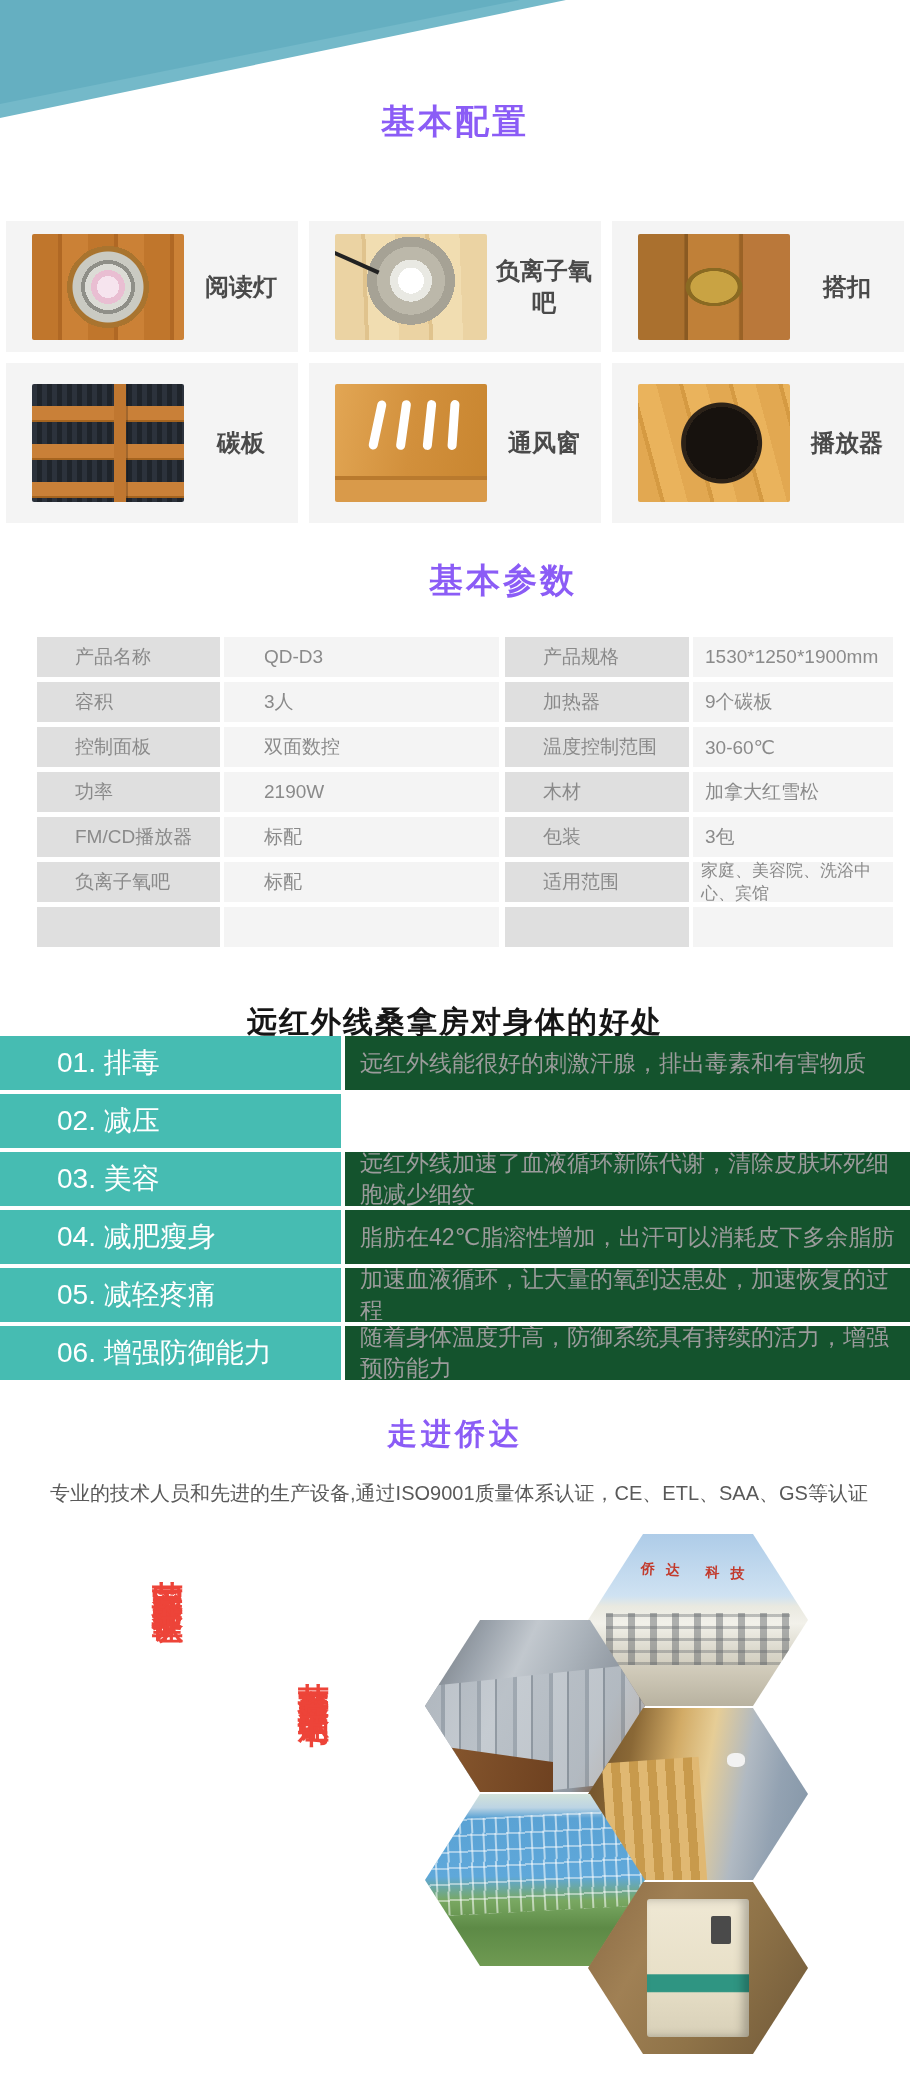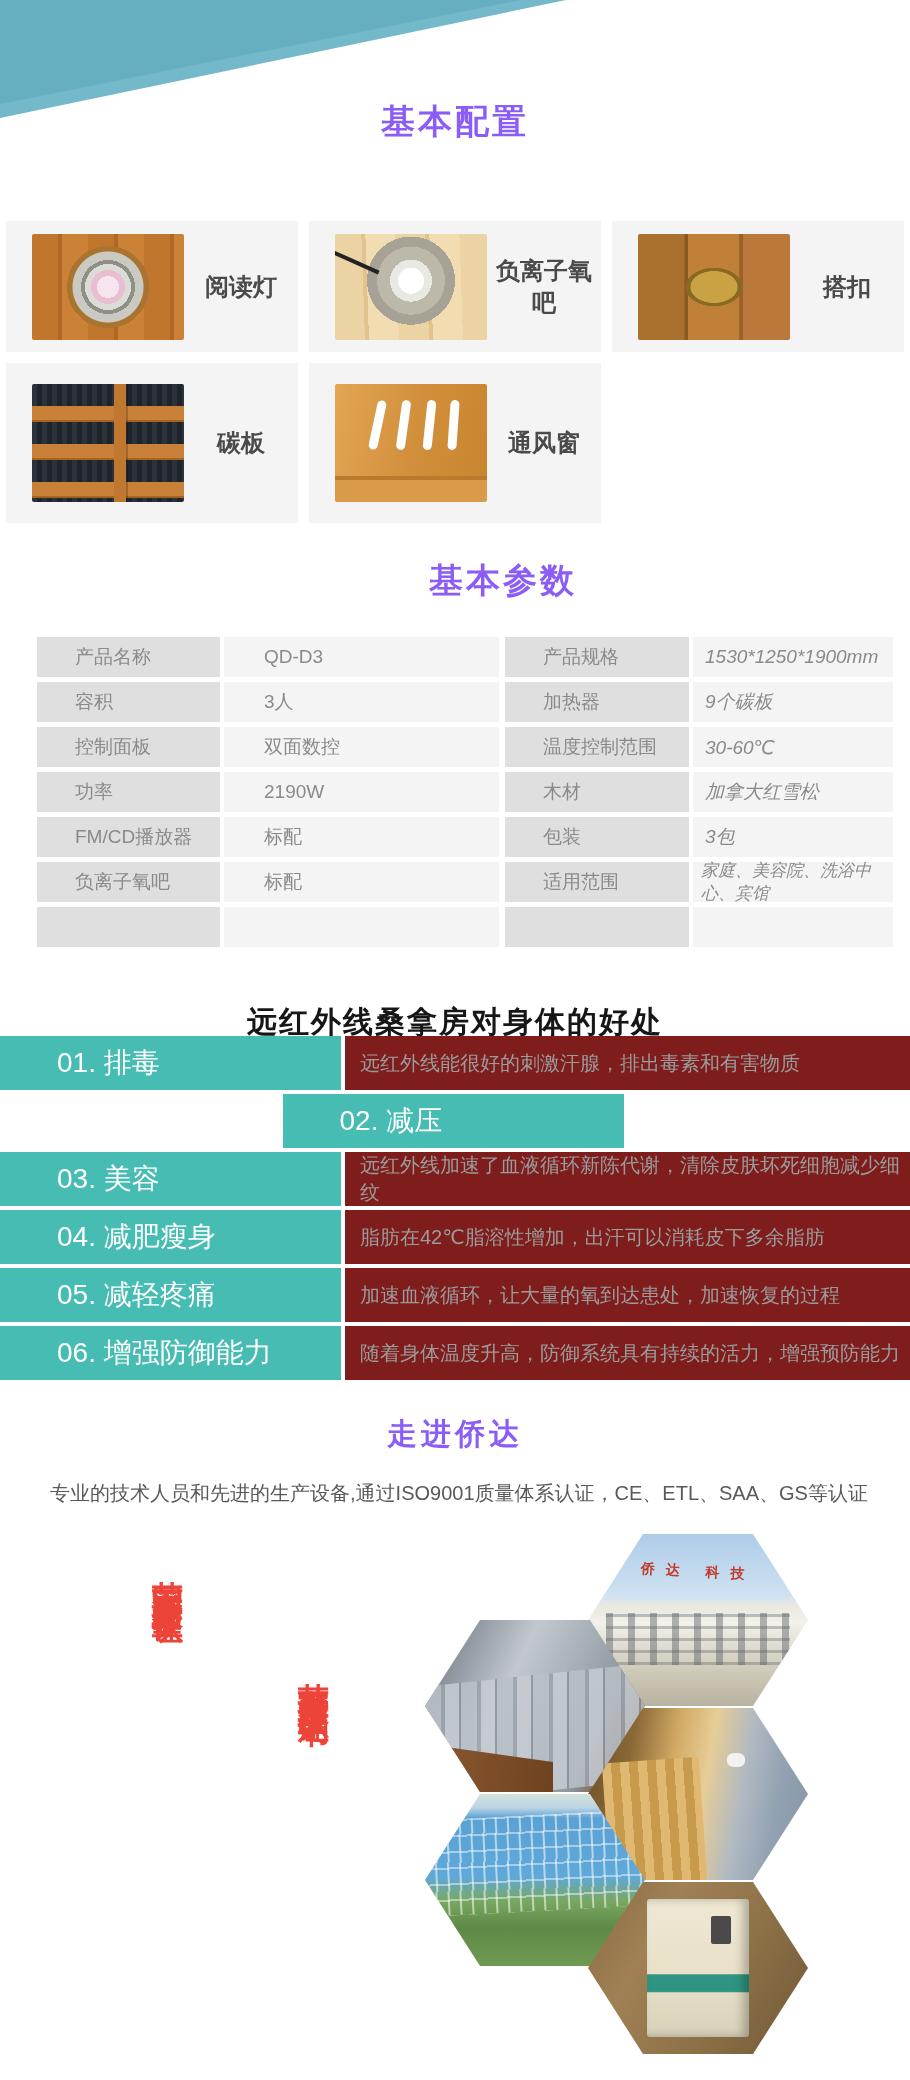--- a/index.html
+++ b/index.html
@@ -57,29 +57,29 @@
     radial-gradient(circle at 55% 50%, #17120e 0 36px, #2c2218 36px 40px, rgba(0,0,0,0) 41px),
     repeating-linear-gradient(75deg, #e2a851 0 22px, #d59a42 22px 26px, #eab35c 26px 48px);}
 
   
   .params{position:absolute;left:37px;top:637px;width:856px;}
   .p-row{display:flex;height:40px;margin-bottom:5px;}
   .p-cell{display:flex;align-items:center;font-size:19px;color:#8a8a8a;box-sizing:border-box;}
   .p-label{width:183px;background:#dfdfdf;padding-left:38px;margin-right:4px;}
   .p-value{width:275px;background:#f4f4f4;padding-left:40px;}
   .p-label.r{width:184px;margin-left:6px;}
-  .p-value.r{width:200px;padding-left:12px;font-style:italic;}
+  .p-value.r{width:200px;padding-left:12px;}
   .p-value.small{font-size:17px;padding-left:8px;}
 
   
   .benefits{position:absolute;left:0;top:1036px;width:910px;}
-  .b-row{display:flex;height:54px;margin-bottom:4px;justify-content:center;}
+  .b-row{display:flex;height:54px;margin-bottom:4px;}
   .b-name{flex:none;width:341px;background:#46bcb2;color:#ffffff;font-size:28px;
           display:flex;align-items:center;padding-left:57px;box-sizing:border-box;margin-right:4px;}
-  .b-desc{flex:1;background:#7f1d1d;color:#9b9b9b;font-size:20px;
+  .b-desc{flex:1;background:#14532d;color:#9b9b9b;font-size:23px;
           display:flex;align-items:center;padding-left:15px;}
 
   
   .company-sub{position:absolute;top:1476px;left:0;width:100%;margin:4px;text-align:center;
                font-size:20px;color:#595959;}
   .slogan{position:absolute;writing-mode:vertical-rl;text-orientation:upright;
           font-size:31px;font-weight:bold;color:#ed4439;letter-spacing:3px;line-height:34px;}
   .slogan-left{left:150px;top:1556px;}
   .slogan-right{left:296px;top:1658px;}
 
@@ -150,20 +150,24 @@
     </div>
     <div class="feat-cell">
       <div class="photo ph-vent">
         <div class="vslot s1"></div>
         <div class="vslot s2"></div>
         <div class="vslot s3"></div>
         <div class="vslot s4"></div>
       </div>
       <div class="feat-label">通风窗</div>
     </div>
+    <div class="feat-cell">
+      <div class="photo ph-player"></div>
+      <div class="feat-label">播放器</div>
+    </div>
   </div>
 
   <h1 class="sec-title t-params">基本参数</h1>
 
   <div class="params">
     <div class="p-row">
       <div class="p-cell p-label">产品名称</div>
       <div class="p-cell p-value">QD-D3</div>
       <div class="p-cell p-label r">产品规格</div>
       <div class="p-cell p-value r">1530*1250*1900mm</div>

